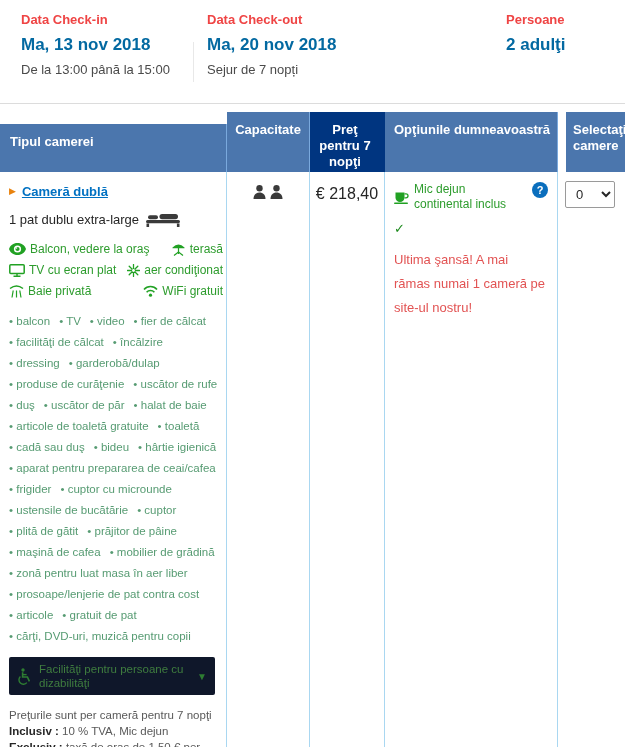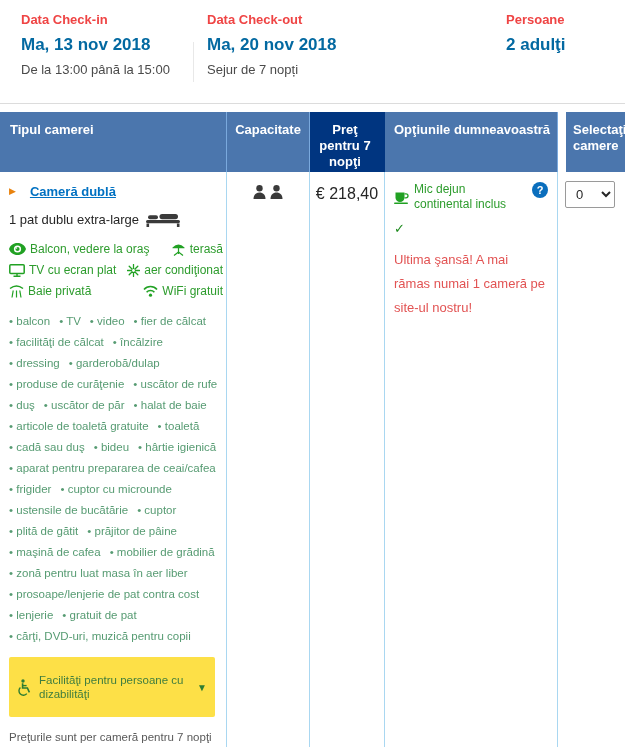--- a/index.html
+++ b/index.html
@@ -15,52 +15,52 @@
   #sum-checkin  { left:21px; }
   #sum-checkout { left:207px; }
   #sum-persons  { left:506px; }
   #sum-divider { position:absolute; left:193px; top:42px; width:1px; height:40px; background:#e8e8e8; }
   #top-rule { position:absolute; left:0; top:103px; width:625px; height:1px; background:#dcdcdc; }
 
   
   .th { position:absolute; top:112px; height:60px; background:#4b76ad; color:#fff;
         font-size:13px; font-weight:bold; line-height:16px; }
   .th.brd { border-right:1px solid #7aa9dd; }
-  #th-room    { left:0;   width:227px; padding:10px 0 0 10px; }
+  #th-room    { left:0;   width:227px; padding:10px 0 0 10px;margin-top:12px; }
   #th-cap     { left:227px; width:83px; text-align:center; padding-top:10px; }
   #th-price   { left:310px; width:75px; text-align:center; padding:10px 13px 0 8px; background:#003580; }
   #th-opt     { left:385px; width:173px; padding:10px 0 0 9px; }
   #th-sel     { left:548px; width:67px; padding:10px 0 0 7px;margin-left:18px; }
   #th-notch { position:absolute; left:338px; top:172px; width:0; height:0;
               border-left:9px solid transparent; border-right:9px solid transparent;
               border-top:9px solid #003580; }
 
   
   .td { position:absolute; top:172px; height:575px; background:#fff; }
   .td.brd { border-right:1px solid #a9d7f1; }
   #td-room  { left:0;     width:227px; padding:12px 9px 0 9px; }
   #td-cap   { left:227px; width:83px;  padding-top:13px; text-align:center; }
   #td-price { left:310px; width:75px;  padding-top:13px; text-align:center; }
   #td-opt   { left:385px; width:173px; padding:10px 8px 0 9px; }
   #td-sel   { left:558px; width:67px;  padding:9px 0 0 7px; }
 
   
   .room-link-row { display:flex; align-items:center; gap:6px; }
   .room-marker { color:#e8820e; font-size:9px; line-height:9px; }
-  .room-link { color:#0071c2; font-size:13px; font-weight:bold; text-decoration:underline; cursor:pointer;margin-left:8px; }
+  .room-link { color:#0071c2; font-size:13px; font-weight:bold; text-decoration:underline; cursor:pointer; }
   .bed-row { display:flex; align-items:center; gap:7px; margin-top:13px; font-size:13px; color:#262626; }
   .features { display:flex; flex-wrap:wrap; column-gap:9px; row-gap:7px; margin-top:15px;
               font-size:12px; color:#2d9c2d; width:214px;justify-content:space-between; }
   .feature { display:inline-flex; align-items:center; gap:4px; }
   .f-icon { display:inline-flex; align-items:center; }
   .amenities { display:flex; flex-wrap:wrap; column-gap:9px; row-gap:9px; margin-top:17px;
                font-size:11.5px; line-height:12px; color:#569b72; width:212px; }
   .amenity::before { content:"• "; }
-  .access-box { margin-top:15px; width:206px; background:#fde047; border-radius:2px;
-                padding:16px 8px; display:flex; align-items:center; gap:7px; cursor:pointer; }
+  .access-box { margin-top:15px; width:206px; background:#0f172a; border-radius:2px;
+                padding:5px 8px; display:flex; align-items:center; gap:7px; cursor:pointer; }
   .access-label { font-size:11.5px; line-height:14px; color:#3f7d3f; width:148px; }
   .access-caret { color:#2e7d32; font-size:10px; margin-left:auto; }
   .pnotes { margin-top:12px; font-size:11.5px; line-height:16px; color:#595959; width:212px; }
   .pnotes b { color:#262626; }
 
   
   .cap-icons { display:inline-flex; gap:4px; }
   .price-amt { font-size:16px; color:#262626; }
 
   
@@ -218,21 +218,21 @@
         <span class="amenity">frigider</span>
         <span class="amenity">cuptor cu microunde</span>
         <span class="amenity">ustensile de bucătărie</span>
         <span class="amenity">cuptor</span>
         <span class="amenity">plită de gătit</span>
         <span class="amenity">prăjitor de pâine</span>
         <span class="amenity">maşină de cafea</span>
         <span class="amenity">mobilier de grădină</span>
         <span class="amenity">zonă pentru luat masa în aer liber</span>
         <span class="amenity">prosoape/lenjerie de pat contra cost</span>
-        <span class="amenity">lenjerie</span>
+        <span class="amenity">articole</span>
         <span class="amenity">gratuit de pat</span>
         <span class="amenity">cărţi, DVD-uri, muzică pentru copii</span>
       </div>
     <div class="access-box">
       <span class="f-icon">
           <svg width="15" height="17" viewBox="0 0 15 17">
             <circle cx="6" cy="2" r="1.7" fill="#2e7d32"></circle>
             <path d="M5.6 4.2 V9 H10.4 L12.4 13.4" fill="none" stroke="#2e7d32" stroke-width="1.6"></path>
             <path d="M5.6 6.6 H9.6" stroke="#2e7d32" stroke-width="1.4"></path>
             <path d="M9.8 14.6 A4.4 4.4 0 1 1 3.4 8.6" fill="none" stroke="#2e7d32" stroke-width="1.4"></path>

